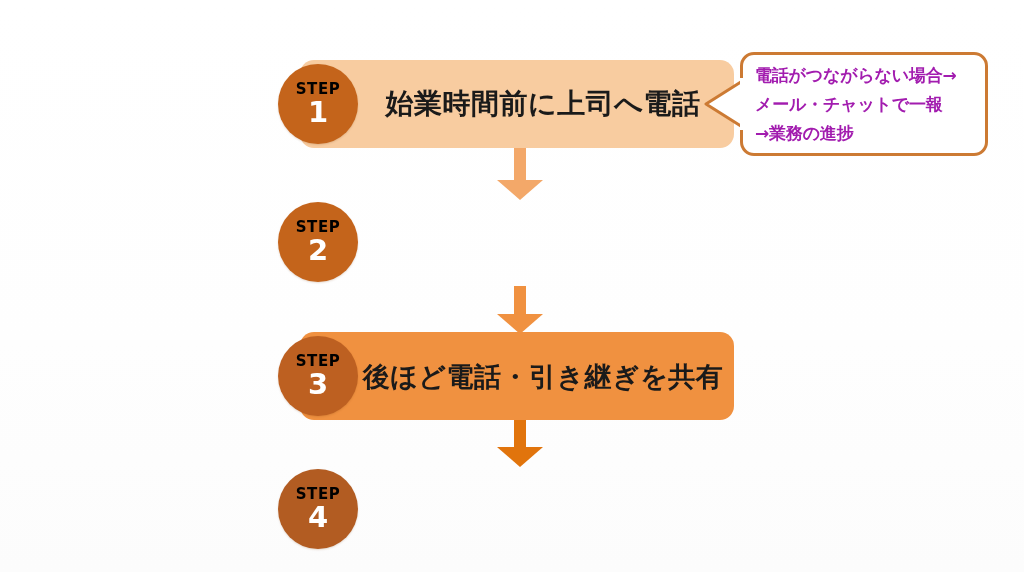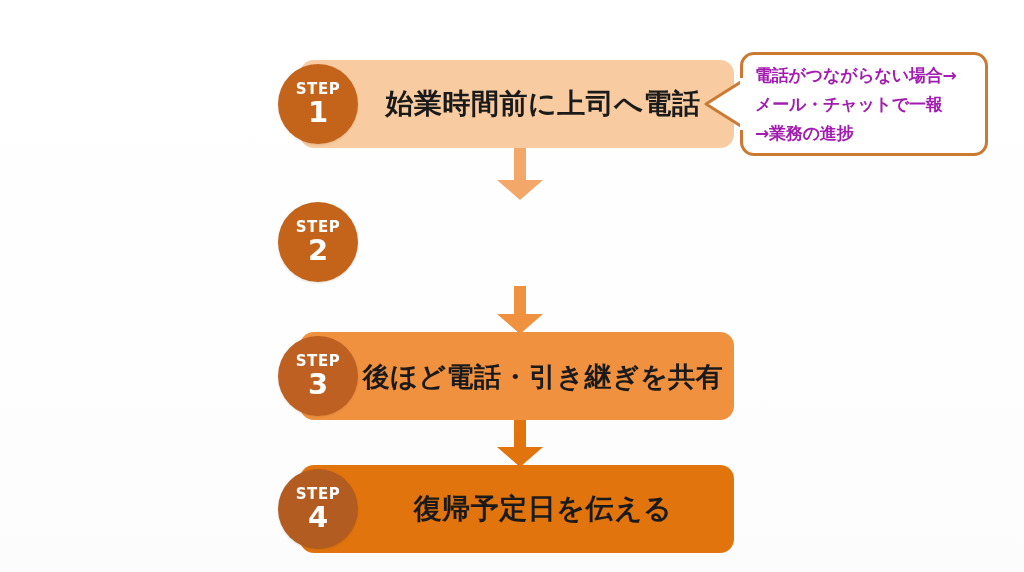--- a/index.html
+++ b/index.html
@@ -82,21 +82,21 @@
     box-sizing: border-box;
     z-index: 3;
     box-shadow: 0 1px 2px rgba(120,60,10,0.18);
   }
   .r1 .step-badge { background: #c4641b; }
   .r2 .step-badge { background: #c4641b; }
   .r3 .step-badge { background: #bd6021; }
   .r4 .step-badge { background: #b25c22; }
 
   .step-badge .word {
-    color: #ffffff;
+    color: #000000;
     font-size: 15px;
     font-weight: bold;
     letter-spacing: 0.6px;
     line-height: 1;
     margin-bottom: 1px;
   }
   .step-badge .num {
     color: #ffffff;
     font-size: 29px;
     font-weight: bold;
@@ -217,23 +217,20 @@
       <span class="num">3</span>
     </div>
   </div>
 
   <div class="arrow a3">
     <div class="shaft"></div>
     <div class="head"></div>
   </div>
 
   <div class="step-row r4">
-    <div class="step-bar">
-      <div class="step-label">復帰予定日を伝える</div>
-    </div>
     <div class="step-badge">
       <span class="word">STEP</span>
       <span class="num">4</span>
     </div>
   </div>
 
   <svg id="callout-tail" viewBox="0 0 46 52">
     <path d="M44 2 L6 26 L44 50" fill="#ffffff" stroke="#cc7a33" stroke-width="3" stroke-linejoin="round" stroke-linecap="round"></path>
     <rect x="40" y="0" width="8" height="52" fill="#ffffff"></rect>
   </svg>

